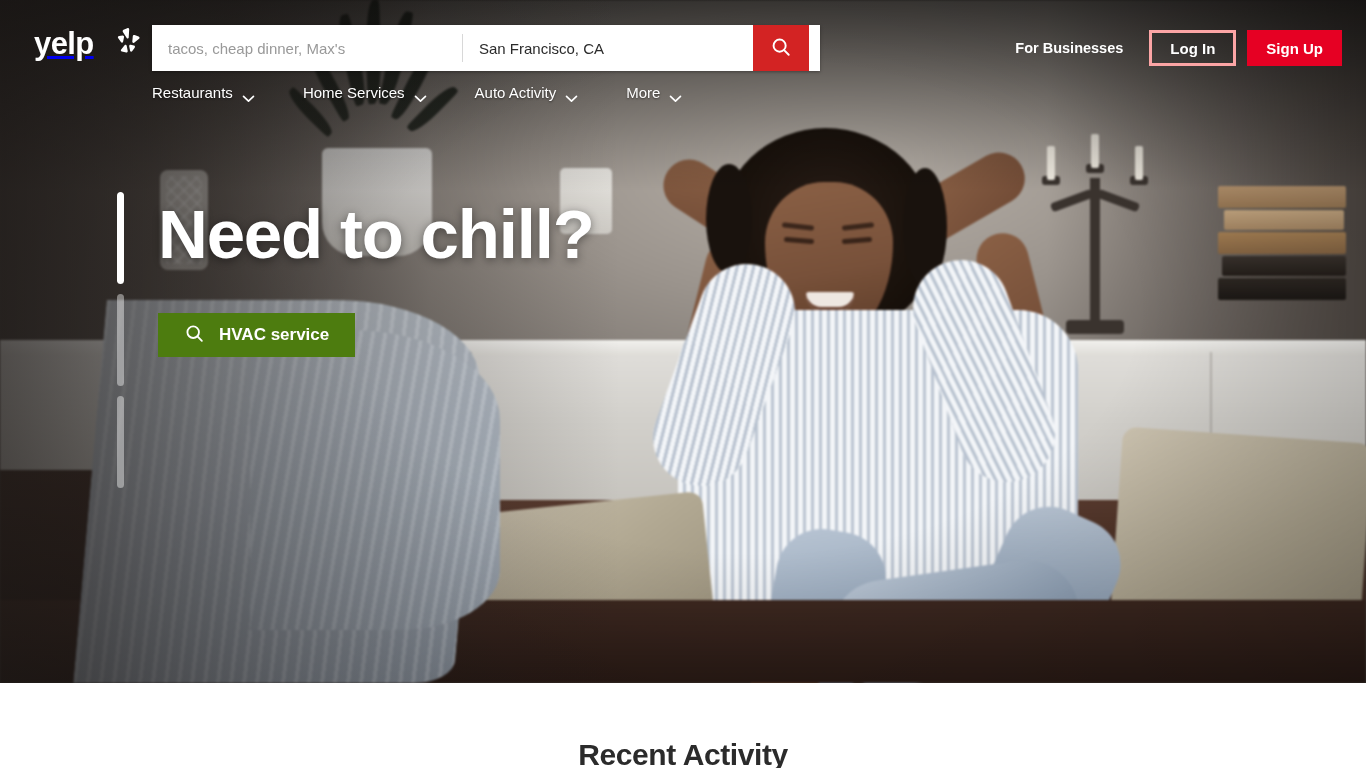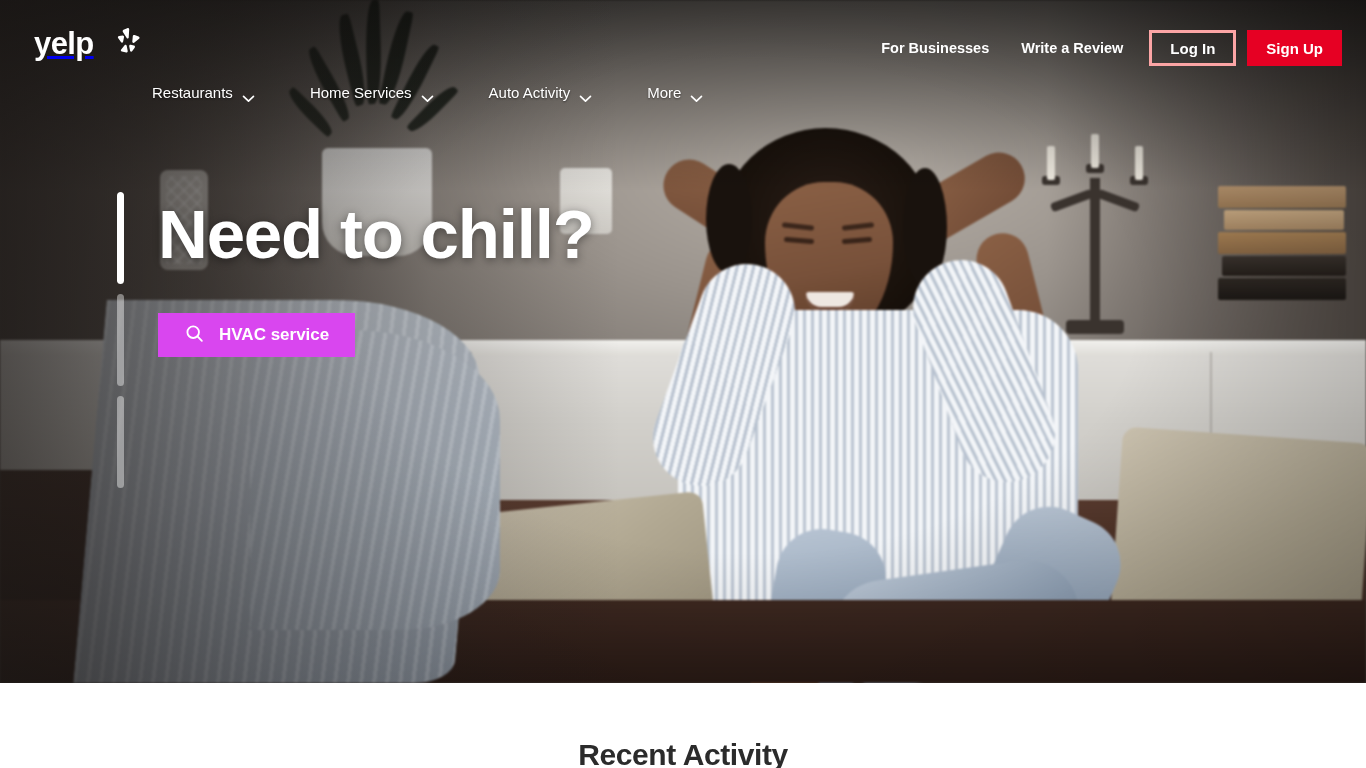--- a/index.html
+++ b/index.html
@@ -271,21 +271,21 @@
   }
   .btn-signup {
     color:#fff; font-size:15px; font-weight:bold;
     background:#e60023; border:none;
     padding:0 19px; height:36px; margin-left:11px; cursor:pointer;
     font-family:"Liberation Sans", sans-serif;
   }
 
   .navbar {
     position:absolute; left:152px; top:84px;
-    display:flex; align-items:center; gap:7px;
+    display:flex; align-items:center; gap:0;
   }
   .nav-item {
     display:flex; align-items:center; gap:9px;
     color:#fff; font-size:15px; text-decoration:none;
     padding:0 22px 0 0; margin-right:26px; cursor:pointer;
     text-shadow:0 1px 2px rgba(0,0,0,.5);
   }
   .chev { width:13px; height:8px; display:block; }
 
   
@@ -301,21 +301,21 @@
   .bar-fill { display:block; width:7px; background:#fff; border-radius:4px; }
 
   .hero-text { position:absolute; left:158px; top:196px; z-index:20; }
   .hero-title {
     color:#fff; font-size:69px; font-weight:bold; line-height:1.12;
     letter-spacing:-1.2px;
     text-shadow:0 2px 10px rgba(0,0,0,.45);
   }
   .hero-cta {
     display:inline-flex; align-items:center; gap:14px;
-    background:#d946ef; border:none; cursor:pointer;
+    background:#4d7c0f; border:none; cursor:pointer;
     padding:0 26px; height:44px; margin-top:40px;
     font-family:"Liberation Sans", sans-serif;
   }
   .hero-cta-label { color:#fff; font-size:17px; font-weight:bold; }
 
   
   .activity {
     position:absolute; left:0; top:683px; width:1366px; height:85px;
     background:#fff;
   }
@@ -427,24 +427,36 @@
             <path d="M13.2 2.2c1.0-.6 2.1.2 2.0 1.3l-.5 8.0c-.1 1.0-1.4 1.4-2.0.5L8.9 5.9c-.5-.8-.2-1.7.6-2.1z"></path>
             <path d="M24.6 10.4c1.0.3 1.3 1.6.5 2.3l-5.0 4.0c-.8.6-1.9-.1-1.8-1.1l.5-5.3c.1-.9.9-1.5 1.8-1.2z"></path>
             <path d="M5.1 10.0c-1.0.1-1.6 1.3-1.0 2.1l3.0 4.2c.6.8 1.8.5 2.0-.5l.9-4.6c.2-.9-.4-1.7-1.3-1.6z"></path>
             <path d="M10.6 19.2c.6-.8 1.9-.5 2.1.5l1.0 5.3c.2.9-.6 1.7-1.5 1.5l-4.3-1.0c-1.0-.2-1.4-1.4-.7-2.1z"></path>
             <path d="M16.8 18.8c-.9-.4-1.8.4-1.6 1.4l.9 4.6c.2 1.0 1.4 1.3 2.0.5l2.6-3.6c.6-.8.2-1.9-.7-2.1z"></path>
           </g>
         </svg>
       </span>
     </a>
 
+    <div class="searchbar">
+      <input id="search-find" class="search-field" type="text" placeholder="tacos, cheap dinner, Max's" style="">
+      <span class="search-divider"></span>
+      <input id="search-near" class="search-field" type="text" value="San Francisco, CA" style="">
+      <button class="search-btn">
+        <span>
+          <svg viewBox="0 0 24 24" width="22" height="22" fill="none" stroke="#ffffff" stroke-width="2.1" stroke-linecap="round">
+            <circle cx="10.5" cy="10.5" r="6.6"></circle>
+            <line x1="15.4" y1="15.4" x2="20.4" y2="20.4"></line>
+          </svg>
+        </span>
+      </button>
+    </div>
 
     <div class="top-links">
       <a class="top-link" href="#">For Businesses</a>
-      <a class="top-link" href="#">Write a Review</a>
       <button class="btn-login">Log In</button>
       <button class="btn-signup">Sign Up</button>
     </div>
 
     <nav class="navbar">
       <a class="nav-item" href="#">
         <span>Restaurants</span>
         <span class="chev">
           <svg viewBox="0 0 14 9" width="13" height="8" fill="none" stroke="#ffffff" stroke-width="1.9" stroke-linecap="round" stroke-linejoin="round">
               <polyline points="1.4,1.6 7,7 12.6,1.6"></polyline>

